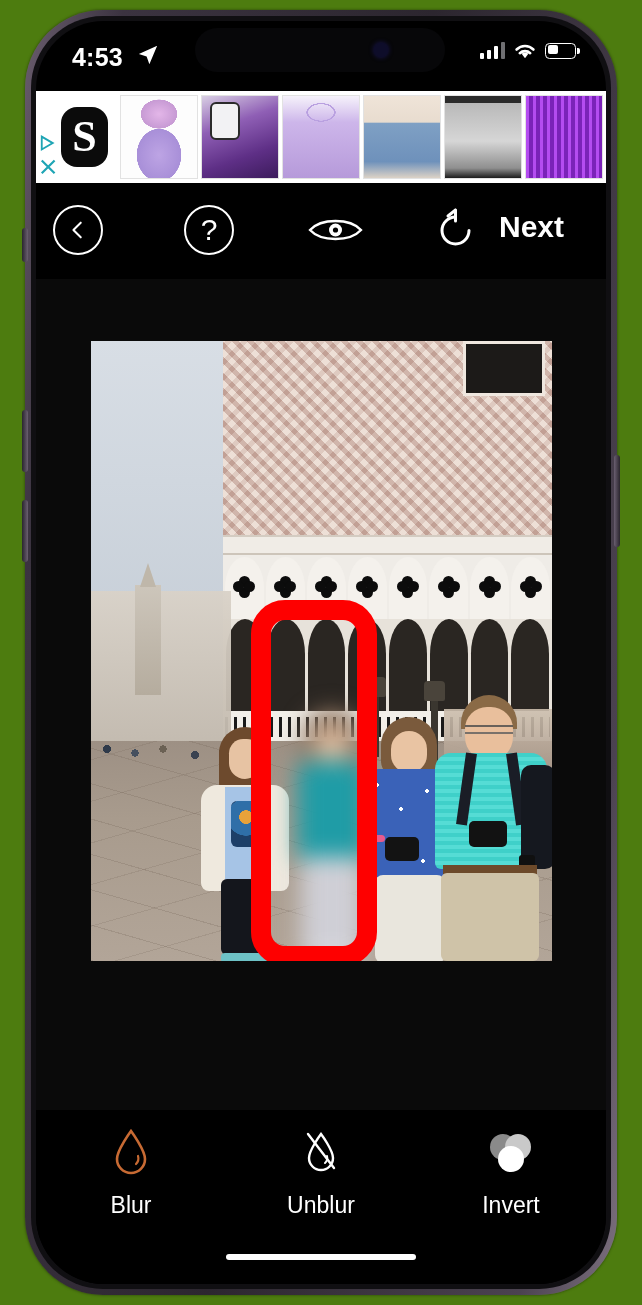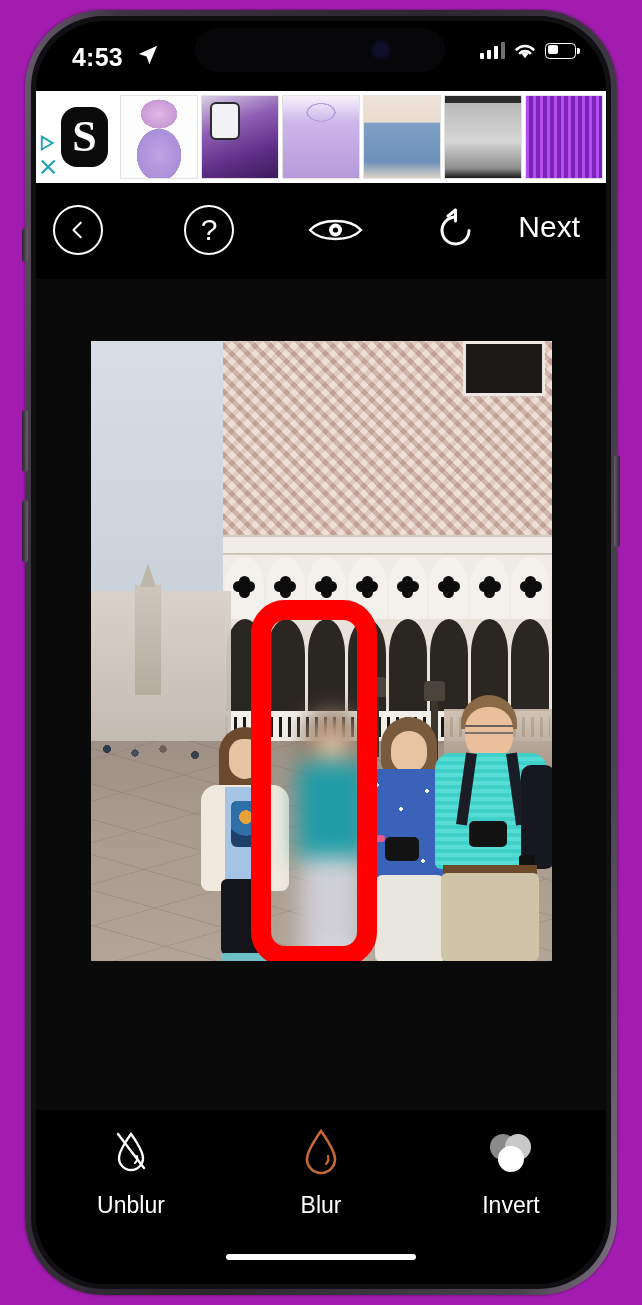--- a/index.html
+++ b/index.html
@@ -2,21 +2,21 @@
 <html><head>
 <meta charset="utf-8">
 <style>
   * { box-sizing: border-box; margin:0; padding:0; }
   html,body {
     width:642px; height:1305px;
     background:#ffffff;
     font-family:"Liberation Sans", sans-serif;
     overflow:hidden;
   }
-  .stage { position:relative; width:642px; height:1305px; background:#a21caf; }
+  .stage { position:relative; width:642px; height:1305px; background:#4d7c0f; }
 
   
   .phone-frame{
     position:absolute; left:25px; top:10px; width:592px; height:1285px;
     border-radius:78px;
     background:linear-gradient(100deg,#6a5d6e 0%,#3b3340 12%,#2c262f 50%,#4b4250 88%,#7d7180 100%);
     box-shadow:0 0 3px rgba(0,0,0,.5);
   }
   .phone-frame-inner{
     position:absolute; left:31px; top:16px; width:580px; height:1273px;
@@ -85,21 +85,21 @@
      #6b1fa8;}
 
   
   .edit-toolbar{position:absolute;left:0;top:162px;width:570px;height:96px;background:#000;}
   .circ-btn{position:absolute;top:22px;width:50px;height:50px;border-radius:50%;
      border:2px solid #fff;display:flex;align-items:center;justify-content:center;}
   .tb-back{left:17px;}
   .tb-help{left:148px;color:#fff;font-size:30px;font-weight:400;}
   .tb-eye{position:absolute;left:272px;top:33px;width:55px;height:28px;}
   .tb-undo{position:absolute;left:396px;top:24px;width:47px;height:47px;}
-  .tb-next{position:absolute;right:26px;top:27px;color:#fff;font-size:30px;font-weight:400;text-align:right;}
+  .tb-next{position:absolute;right:42px;top:27px;color:#fff;font-size:30px;font-weight:700;text-align:right;}
 
   
   .canvas{position:absolute;left:0;top:258px;width:570px;height:831px;background:#0a0a0a;}
   .photo{position:absolute;left:55px;top:62px;width:461px;height:620px;overflow:hidden;background:#cfd6dd;}
 
   
   .sky{position:absolute;inset:0;background:linear-gradient(180deg,#d8dee5 0%,#c8d0d9 45%,#b8c2cc 70%,#aab5c0 100%);}
   
   .facade{position:absolute;left:132px;top:0;right:0;height:194px;
      background:
@@ -431,41 +431,41 @@
             <span class="pants"></span>
         </div>
 
         <div class="selection"></div>
       </div>
     </div>
 
     <div class="toolbar">
       <div class="tools">
 
+        <div class="tool active">
+          <span class="tool-ico">
+            <svg width="36" height="48" viewBox="0 0 36 48">
+              <path d="M18 3 C18 3 4 22 4 31 A14 14 0 0 0 32 31 C32 22 18 3 18 3 Z" stroke="#c76a33" stroke-width="2.6" fill="none"></path>
+              <path d="M25 28 A8 8 0 0 1 23 36" stroke="#c76a33" stroke-width="2.2" fill="none" stroke-linecap="round"></path>
+            </svg>
+          </span>
+          <span class="tool-lbl">Blur</span>
+        </div>
+
         <div class="tool">
           <span class="tool-ico">
             <svg width="36" height="48" viewBox="0 0 36 48">
               <path d="M18 6 C18 6 6 22 6 30 A12 12 0 0 0 30 30 C30 22 18 6 18 6 Z" stroke="#ffffff" stroke-width="2.4" fill="none"></path>
               <path d="M24 28 A7 7 0 0 1 22 35" stroke="#fff" stroke-width="2" fill="none" stroke-linecap="round"></path>
               <path d="M5 6 L31 40" stroke="#ffffff" stroke-width="2.4" stroke-linecap="round"></path>
             </svg>
           </span>
           <span class="tool-lbl">Unblur</span>
         </div>
 
-        <div class="tool active">
-          <span class="tool-ico">
-            <svg width="36" height="48" viewBox="0 0 36 48">
-              <path d="M18 3 C18 3 4 22 4 31 A14 14 0 0 0 32 31 C32 22 18 3 18 3 Z" stroke="#c76a33" stroke-width="2.6" fill="none"></path>
-              <path d="M25 28 A8 8 0 0 1 23 36" stroke="#c76a33" stroke-width="2.2" fill="none" stroke-linecap="round"></path>
-            </svg>
-          </span>
-          <span class="tool-lbl">Blur</span>
-        </div>
-
 
         <div class="tool">
           <span class="tool-ico">
             <svg width="50" height="46" viewBox="0 0 50 46">
               <circle cx="17" cy="18" r="13" fill="#8a8a8a"></circle>
               <circle cx="32" cy="18" r="13" fill="#c9c9c9"></circle>
               <circle cx="25" cy="30" r="13" fill="#ffffff"></circle>
             </svg>
           </span>
           <span class="tool-lbl">Invert</span>

